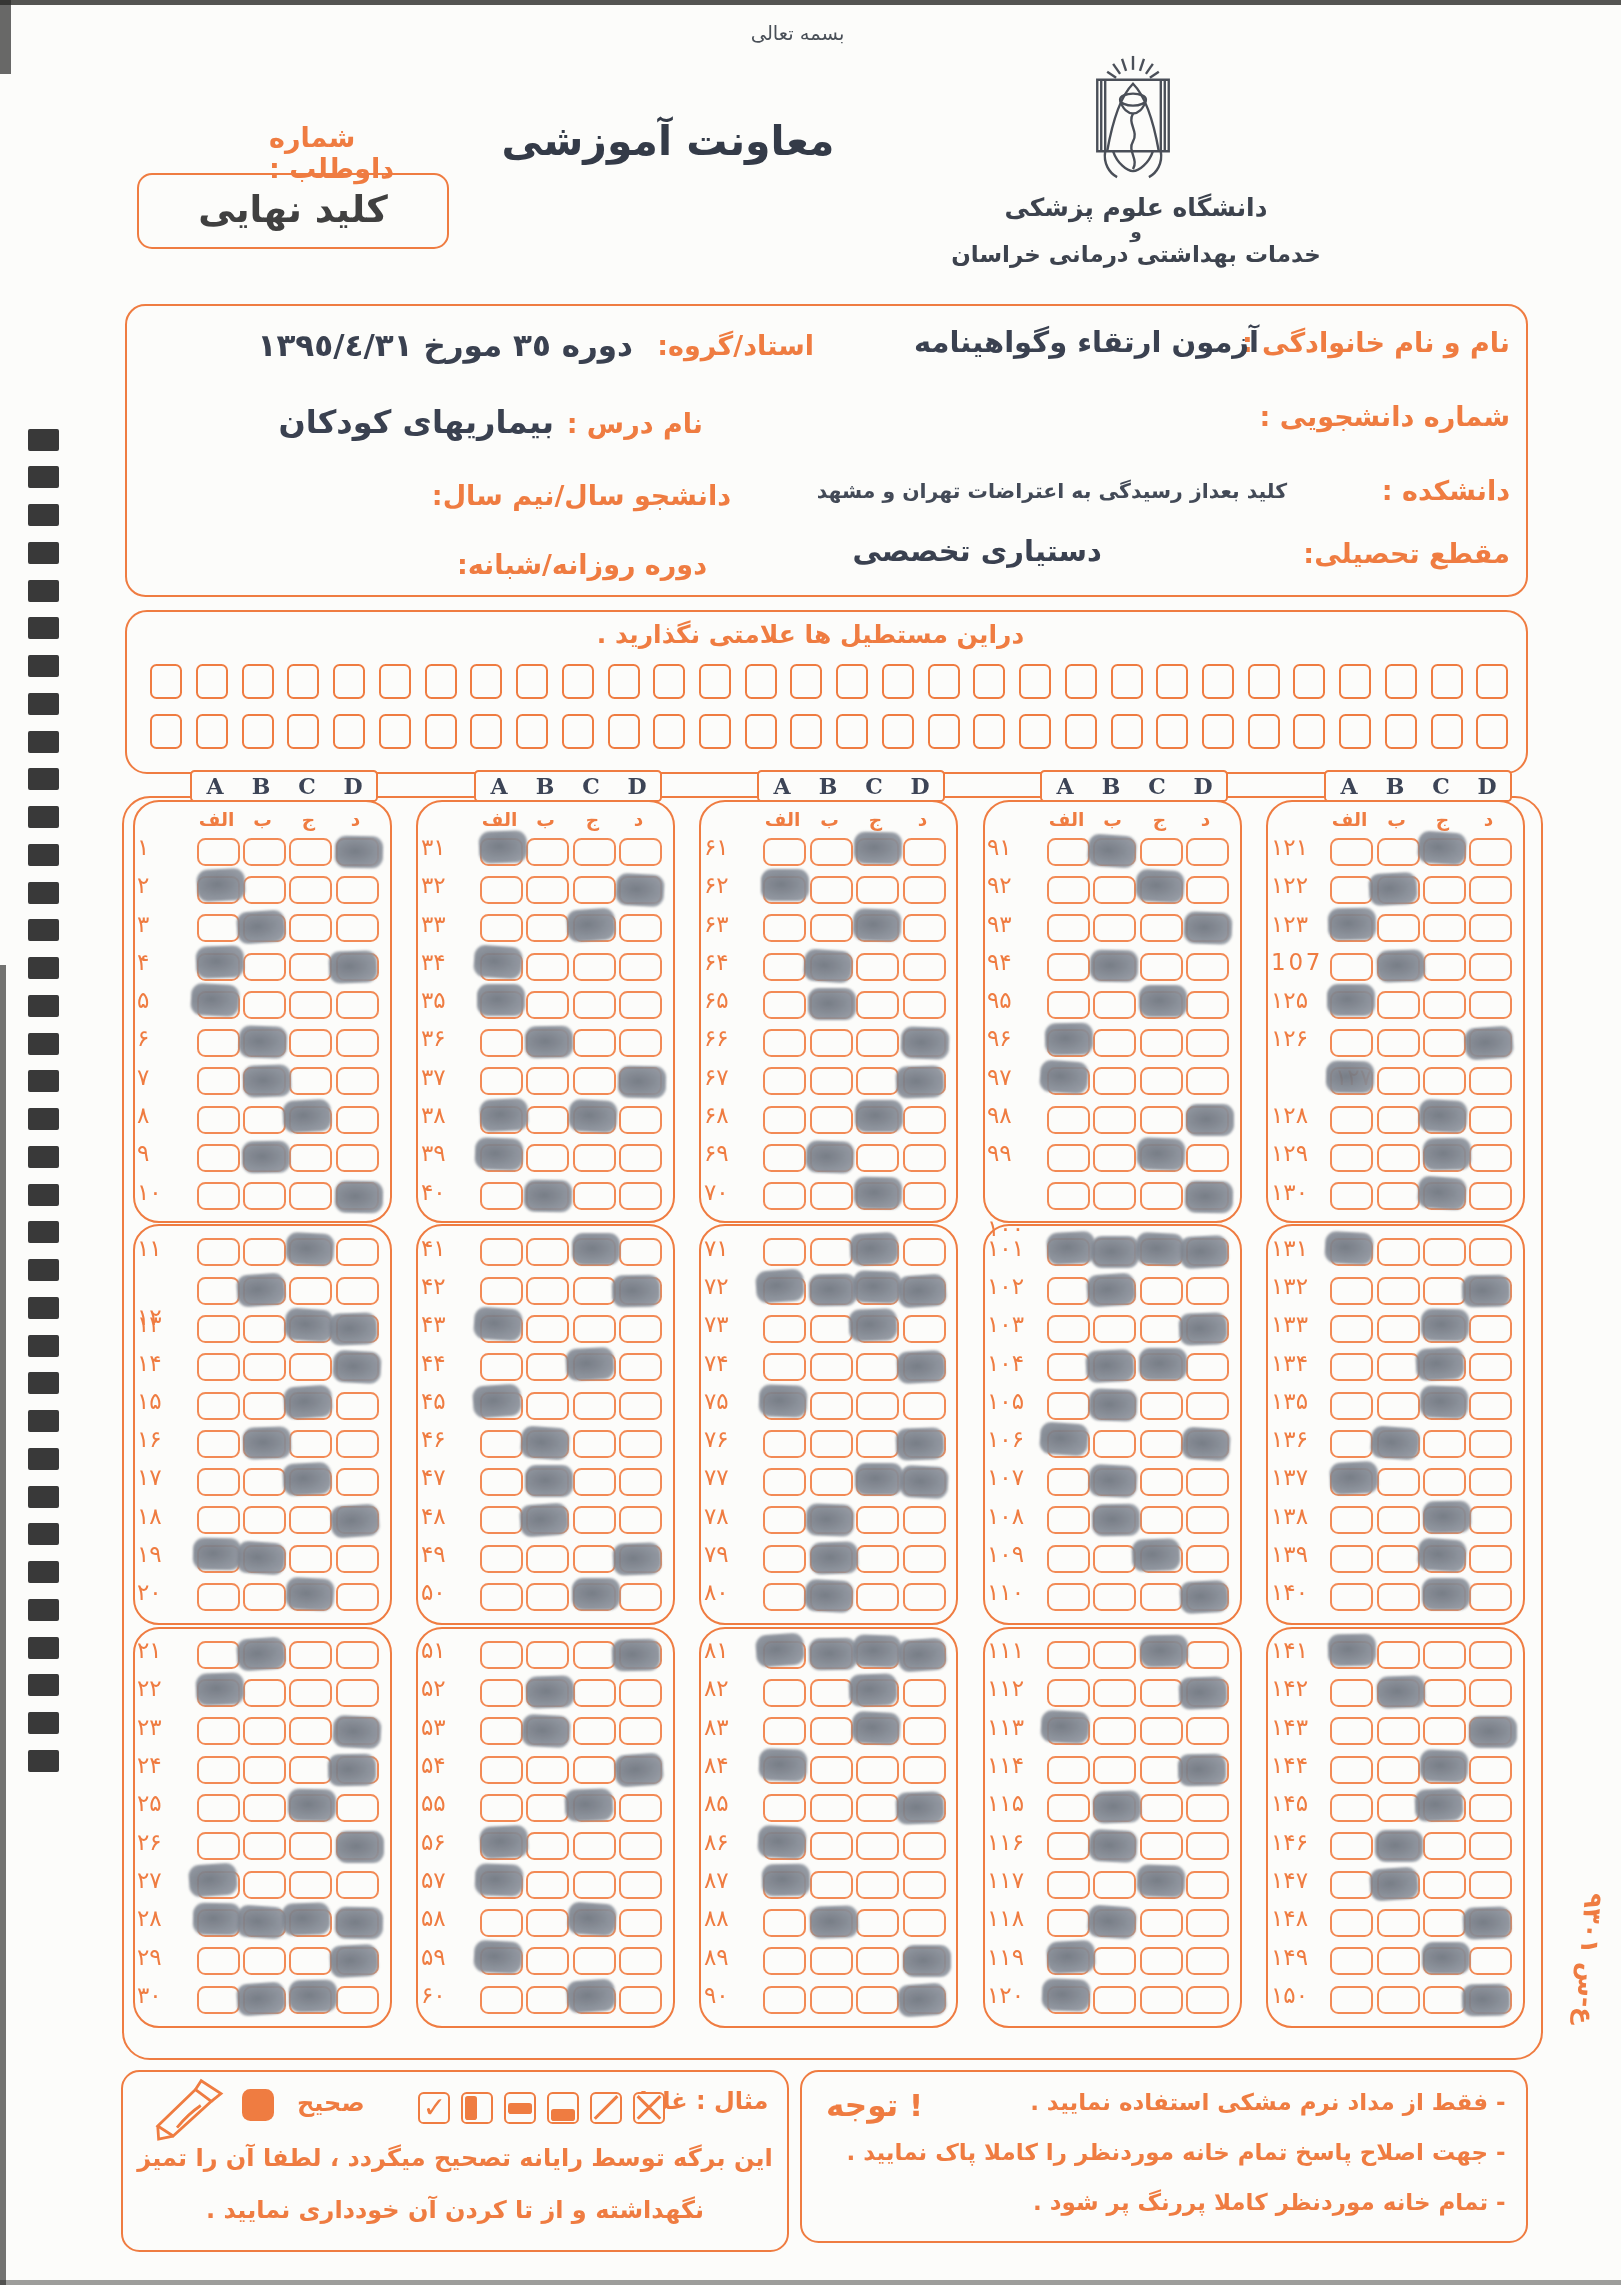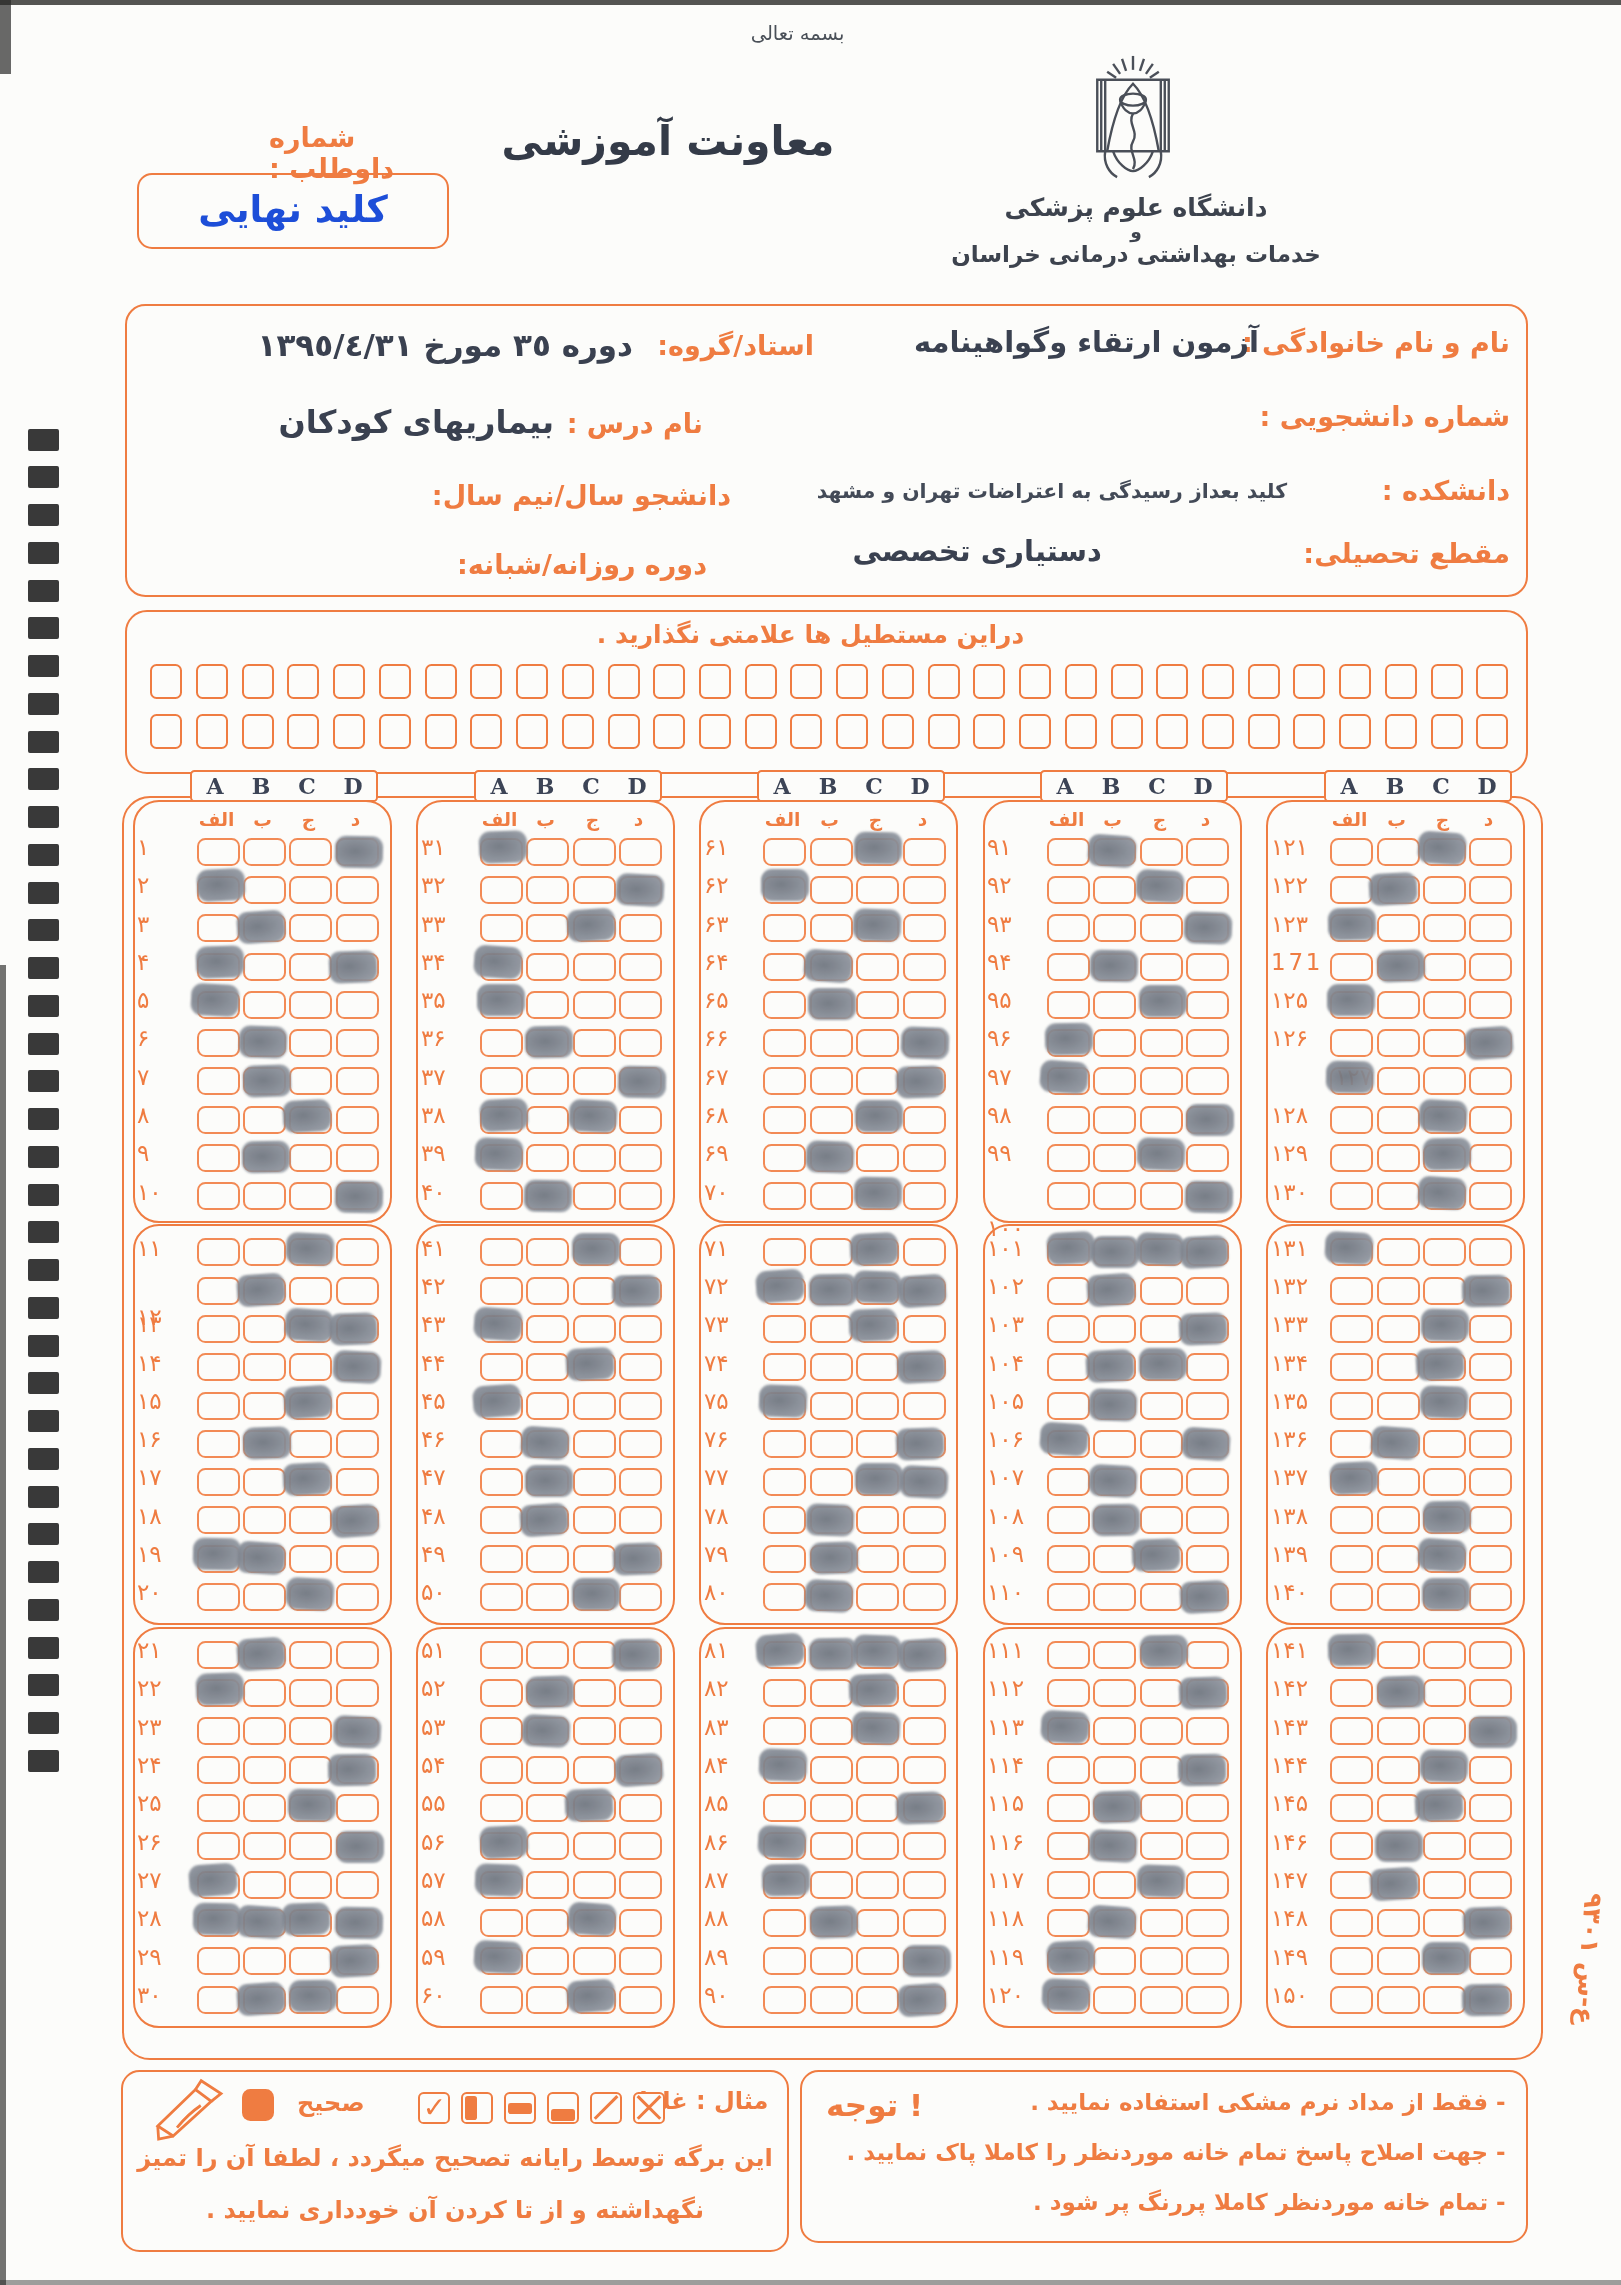--- a/index.html
+++ b/index.html
@@ -14,21 +14,21 @@
     position:relative;width:1621px;height:2286px;background:var(--paper);
     font-family:"DejaVu Sans",sans-serif;overflow:hidden;
   }
   .abs{position:absolute;}
   .rtl{direction:rtl;}
   
   .bismillah{font-size:19.5px;color:#4a5058;text-align:center;}
   .dept-title{font-size:41px;font-weight:bold;color:#343b48;text-align:center;letter-spacing:0.9px;}
   .cand-label{font-size:27px;color:var(--orange);font-weight:bold;}
   .finalkey-box{border:2.8px solid var(--orange);border-radius:15px;text-align:center;}
-  .finalkey-box span{font-size:37px;font-weight:bold;color:#1d4ed8;line-height:70px;}
+  .finalkey-box span{font-size:37px;font-weight:bold;color:#404040;line-height:70px;}
   .uni-text{font-weight:bold;color:#3d434e;text-align:center;}
   
   .form-box{border:2.8px solid var(--orange);border-radius:20.4px;background:transparent;}
   .flabel{font-size:27px;font-weight:bold;color:var(--orange);white-space:nowrap;}
   .fvalue{font-size:29px;font-weight:bold;color:var(--dark);white-space:nowrap;}
   .fnote{font-size:20.4px;font-weight:bold;color:#434a57;white-space:nowrap;}
   
   .nomark-box{border:2.8px solid var(--orange);border-radius:22px;}
   .nomark-title{font-size:25px;font-weight:bold;color:var(--orange);text-align:center;}
   .sq{position:absolute;width:28px;height:31px;border:2.3px solid var(--orange);border-radius:6.5px;background:transparent;}
@@ -1049,21 +1049,21 @@
         <div class="bubble" style="left: 1377px; top: 876px;"></div>
         <div class="bubble" style="left: 1423px; top: 876px;"></div>
         <div class="bubble" style="left: 1469px; top: 876px;"></div>
         <div class="mark" style="left: 1369px; top: 873px; transform: rotate(-3deg);"></div>
         <div class="qnum" style="left: 1271px; top: 911px;">۱۲۳</div>
         <div class="bubble" style="left: 1330px; top: 914px;"></div>
         <div class="bubble" style="left: 1377px; top: 914px;"></div>
         <div class="bubble" style="left: 1423px; top: 914px;"></div>
         <div class="bubble" style="left: 1469px; top: 914px;"></div>
         <div class="mark" style="left: 1328px; top: 908px; transform: rotate(-1deg);"></div>
-        <div class="qnum" style="left: 1271px; top: 949px;">171</div>
+        <div class="qnum" style="left: 1271px; top: 949px;">107</div>
         <div class="bubble" style="left: 1330px; top: 953px;"></div>
         <div class="bubble" style="left: 1377px; top: 953px;"></div>
         <div class="bubble" style="left: 1423px; top: 953px;"></div>
         <div class="bubble" style="left: 1469px; top: 953px;"></div>
         <div class="mark" style="left: 1377px; top: 950px; transform: rotate(-2deg);"></div>
         <div class="qnum" style="left: 1271px; top: 987px;">۱۲۵</div>
         <div class="bubble" style="left: 1330px; top: 991px;"></div>
         <div class="bubble" style="left: 1377px; top: 991px;"></div>
         <div class="bubble" style="left: 1423px; top: 991px;"></div>
         <div class="bubble" style="left: 1469px; top: 991px;"></div>

